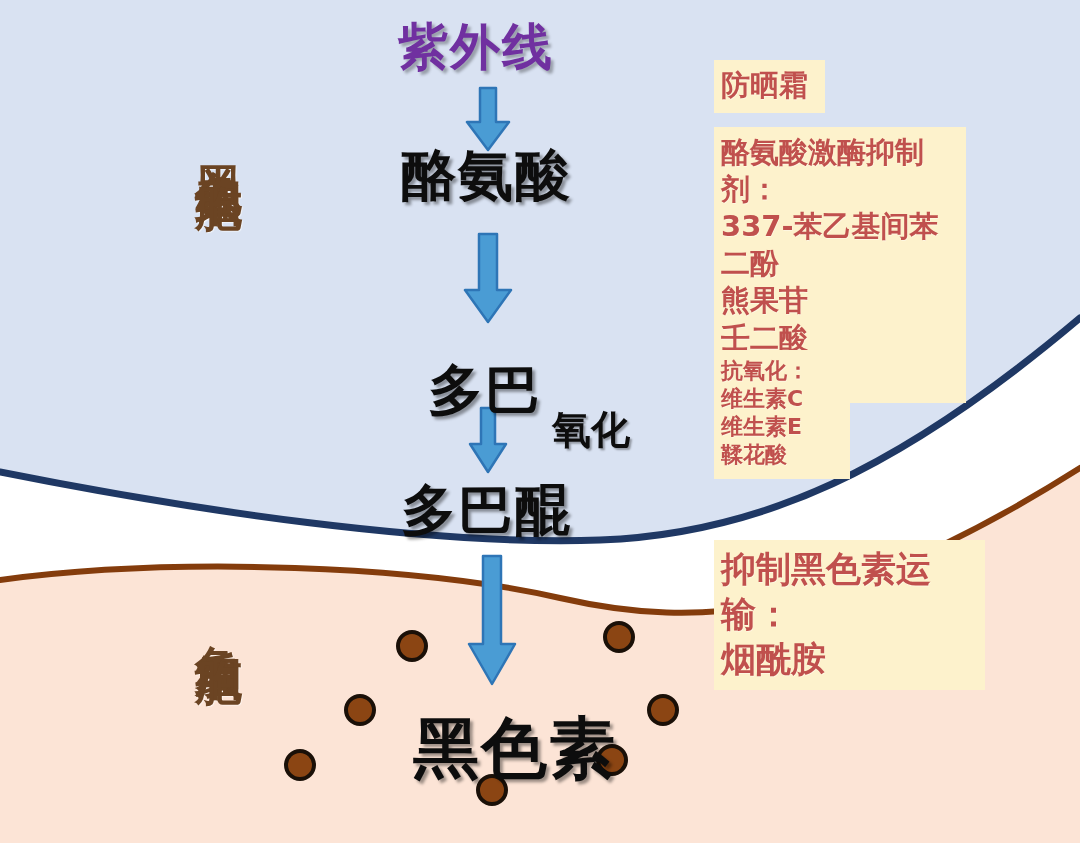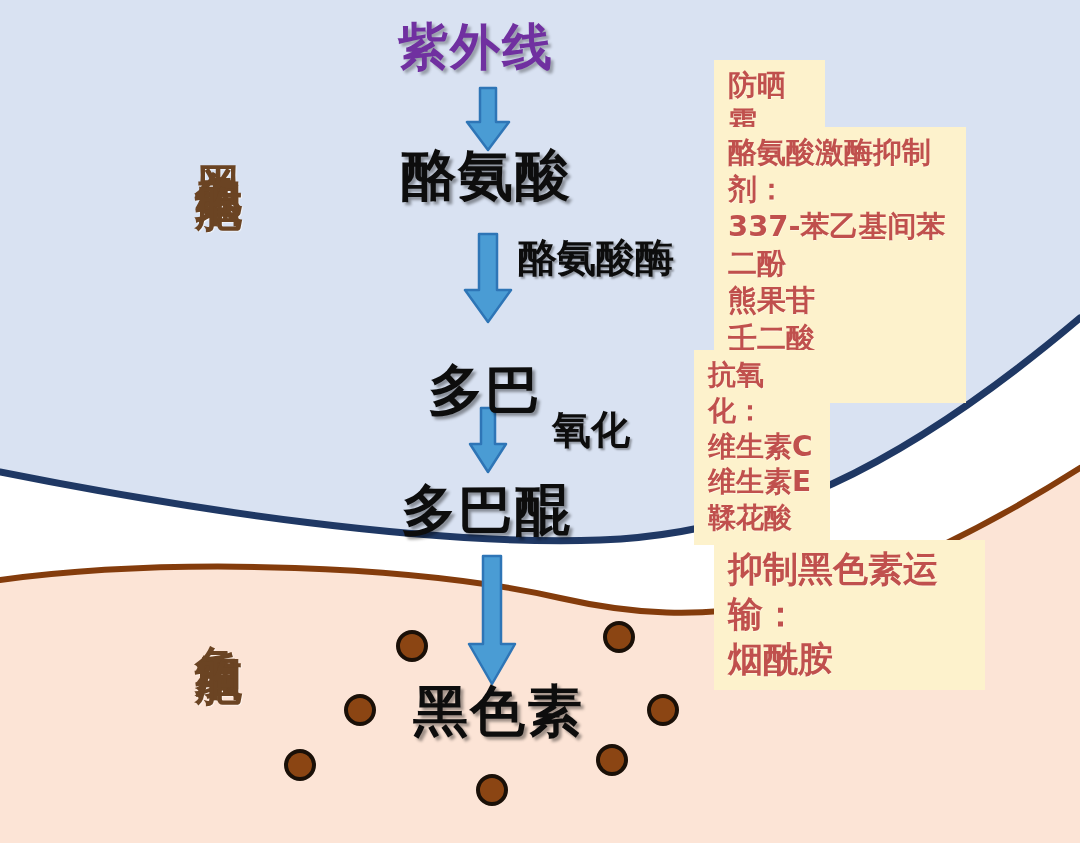--- a/index.html
+++ b/index.html
@@ -76,22 +76,22 @@
     margin-top: 30px;
   }
   #term-dopaquinone {
     left: 401px;
     top: 483px;
     font-size: 55px;
     letter-spacing: 2px;
   }
   #term-melanin {
     left: 413px;
-    top: 684px;
-    font-size: 55px;
+    top: 716px;
+    font-size: 66px;
     letter-spacing: 2px;
   }
 
   .enzyme-label {
     position: absolute;
     color: #0d0d0d;
     font-weight: 700;
     font-size: 39px;
     white-space: nowrap;
     line-height: 1;
@@ -107,42 +107,42 @@
     text-align: right;
   }
 
   
   .ybox {
     position: absolute;
     background: #fdf2cc;
     color: #c0504d;
     font-weight: 700;
     line-height: 1.28;
-    padding: 7px 12px 9px 14px;
+    padding: 7px 12px 9px 7px;
     box-sizing: border-box;
     white-space: pre-line;
     text-shadow: 0.5px 0.5px 0 rgba(255,255,255,0.4);
   }
   #ybox-sunscreen {
     left: 714px;
     top: 60px;
     width: 111px;
     font-size: 29px;
   }
   #ybox-tyrosinase-inhibitors {
     left: 714px;
     top: 127px;
     width: 252px;
     font-size: 29px;
   }
   #ybox-antioxidants {
-    left: 694px;
+    left: 714px;
     top: 350px;
     width: 136px;
-    font-size: 28px;
+    font-size: 22px;
   }
   #ybox-transport-inhibitor {
     left: 714px;
     top: 540px;
     width: 271px;
     font-size: 35px;
   }
   #ybox-metabolism {
     left: 714px;
     top: 677px;
@@ -194,21 +194,20 @@
   <div class="path-term" id="term-uv">紫外线</div>
 
   <div class="path-term" id="term-tyrosine">酪氨酸</div>
 
   <div class="path-term" id="term-dopa">多巴</div>
 
   <div class="path-term" id="term-dopaquinone">多巴醌</div>
 
   <div class="path-term" id="term-melanin">黑色素</div>
 
-  <div class="enzyme-label" id="enzyme-tyrosinase">酪氨酸酶</div>
 
   <div class="enzyme-label" id="enzyme-oxidation">氧化</div>
 
   <div class="ybox" id="ybox-sunscreen">防晒霜</div>
 
   <div class="ybox" id="ybox-tyrosinase-inhibitors">酪氨酸激酶抑制剂：
 337-苯乙基间苯二酚
 熊果苷
 壬二酸
 曲酸</div>

